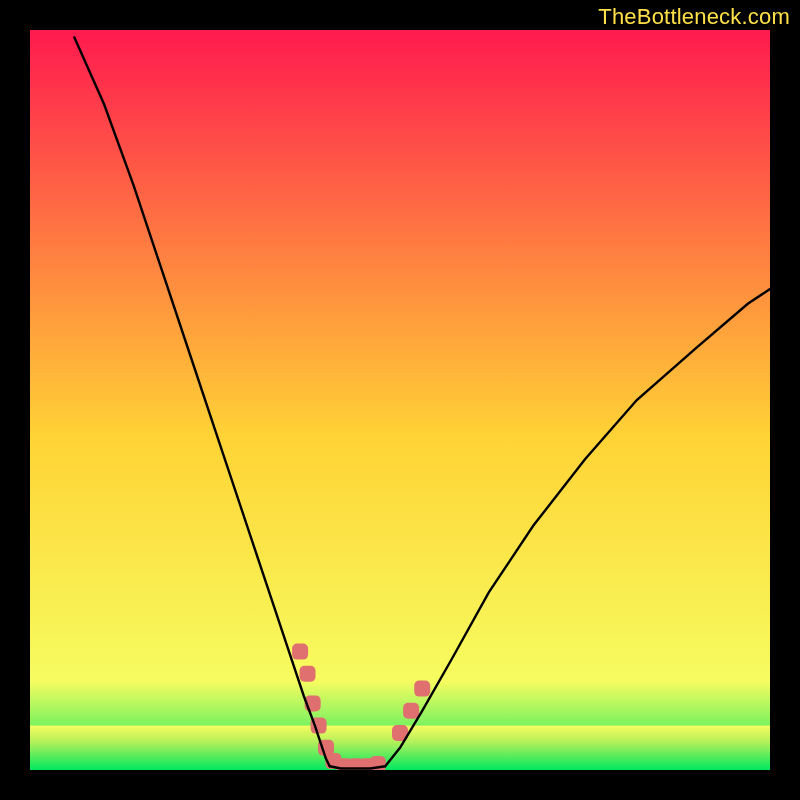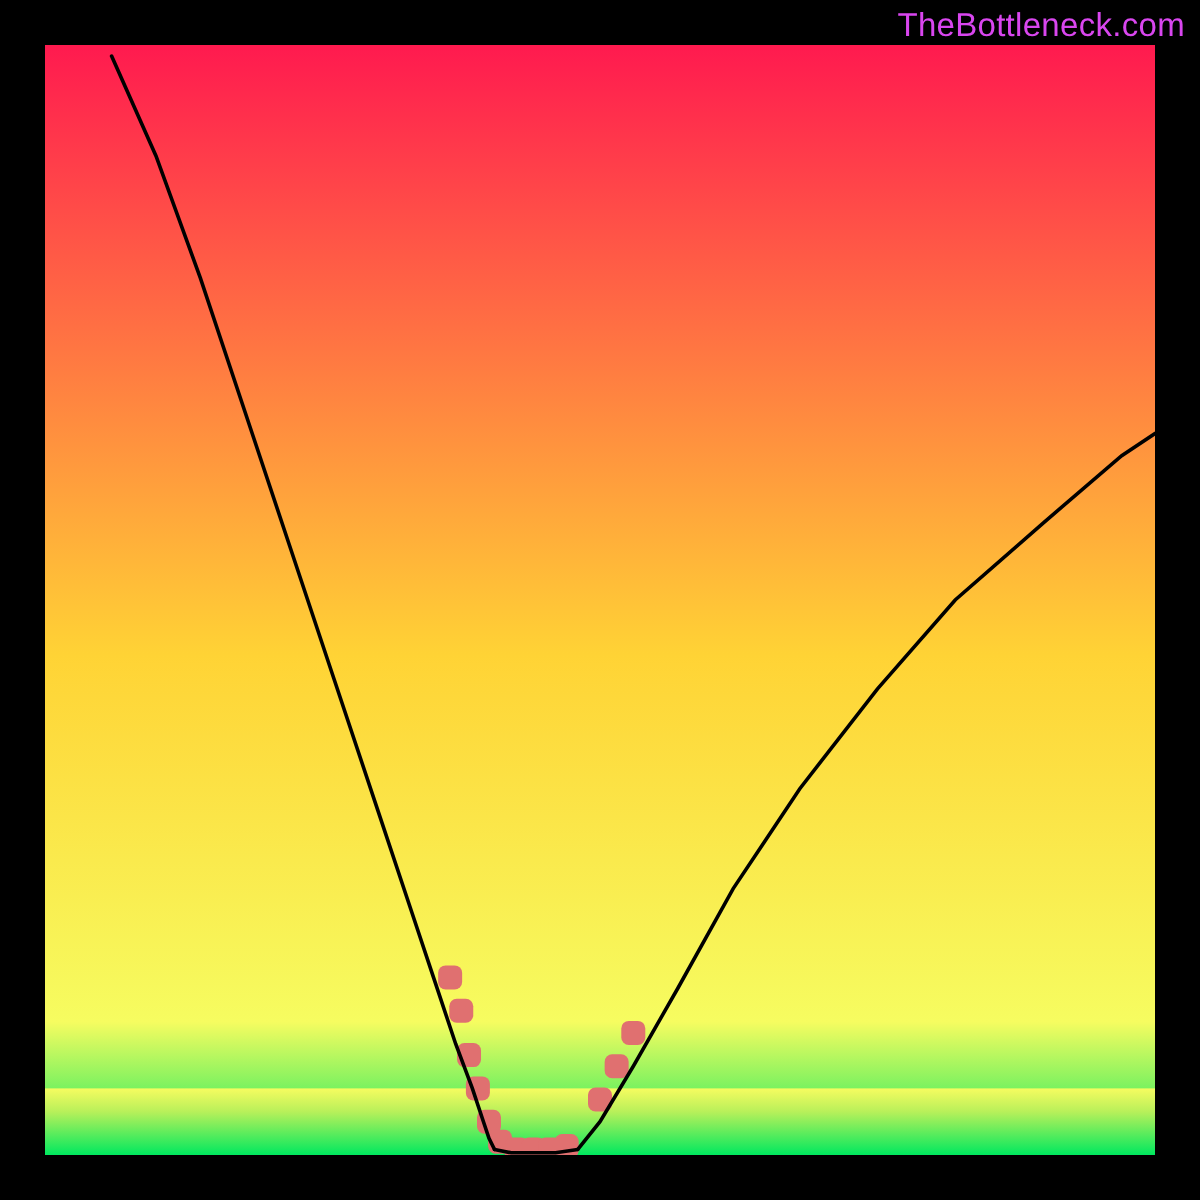--- a/index.html
+++ b/index.html
@@ -26,21 +26,21 @@
     width: 740px;
     height: 740px;
     z-index: 1;
   }
   .watermark {
     position: absolute;
     top: 4px;
     right: 10px;
     font-size: 22px;
     font-weight: 500;
-    color: #d946ef;
+    color: #fde047;
     letter-spacing: 0.2px;
     z-index: 3;
   }
 </style>
 </head>
 <body>
 
 <div class="frame">
   <div class="watermark">TheBottleneck.com</div>
   <svg class="plot" viewBox="0 0 740 740" preserveAspectRatio="none">

